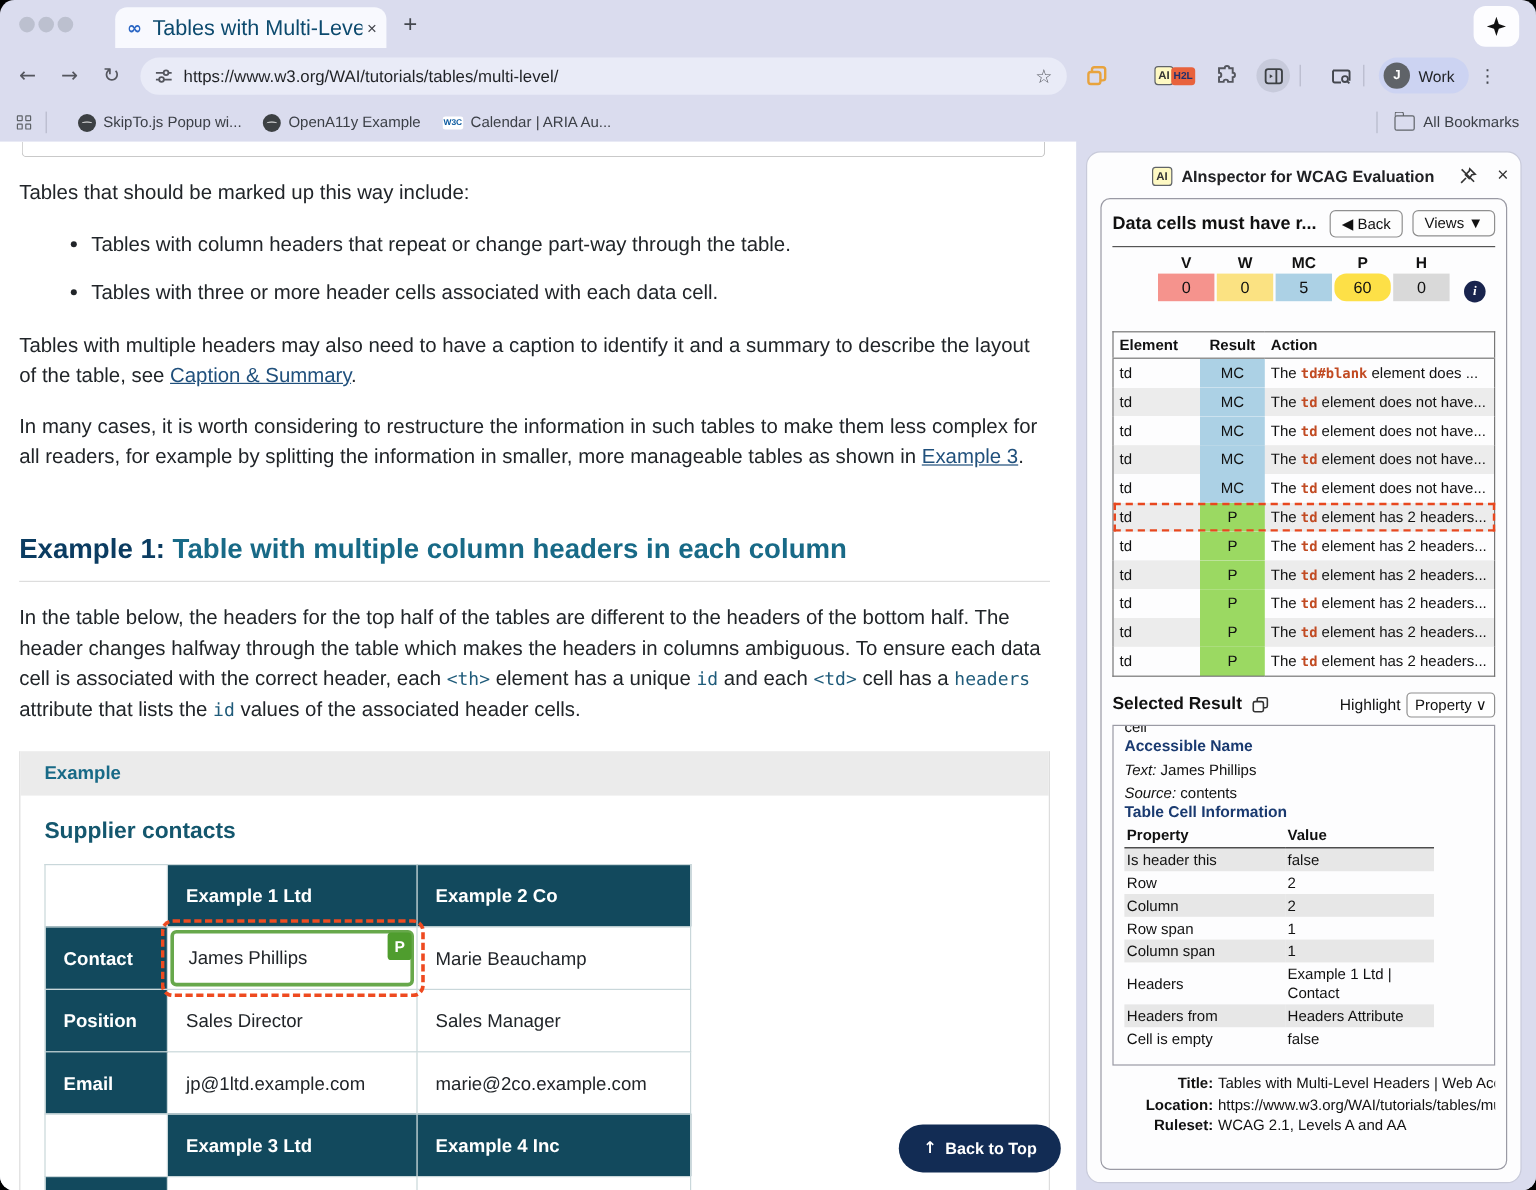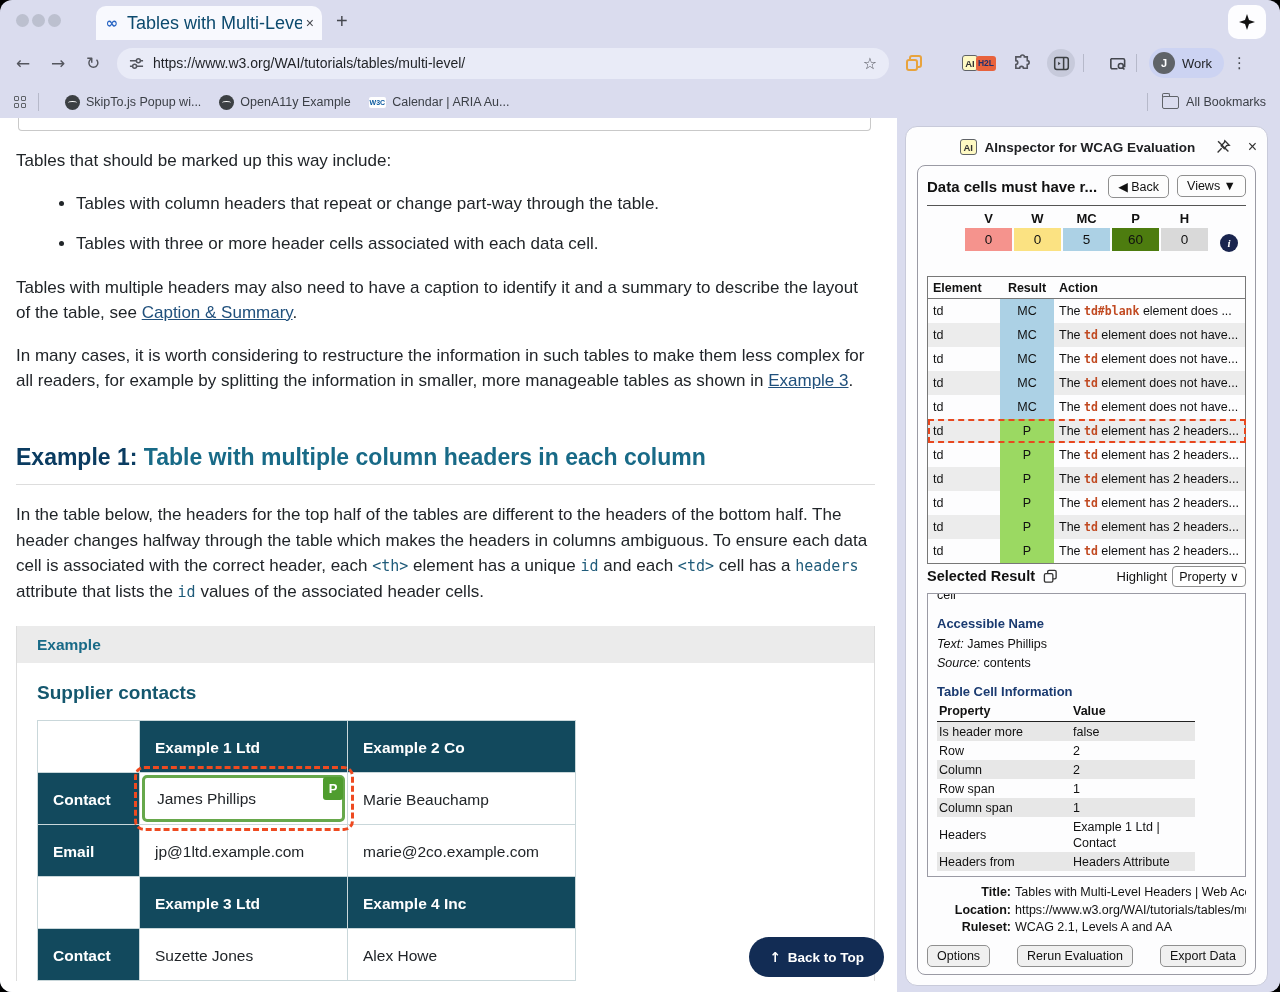--- a/index.html
+++ b/index.html
@@ -83,41 +83,41 @@
   .rule-row{display:flex;align-items:center;height:28px;}
   .rule-title{font-weight:bold;font-size:15px;flex:1;white-space:nowrap;overflow:hidden;}
   .btn{background:#fdfdfd;border:1px solid #8f8f8f;border-radius:5px;font-size:12.5px;padding:3px 9px;color:#111;white-space:nowrap;}
   .rule-row .btn{margin-left:8px;font-weight:500;}
   .hr{border-bottom:1px solid #555;margin:5px 0 4px 0;}
   .summary{position:relative;height:56px;margin-top:2px;}
   .sumrow{display:flex;margin-left:38px;}
   .sumcell{width:47px;margin-right:2px;text-align:center;}
   .sumlab{font-weight:bold;font-size:13px;height:18px;line-height:18px;}
   .sumval{height:23px;line-height:23px;font-size:13.5px;}
-  .c-v{background:#f5938d;}.c-w{background:#fbe282;}.c-mc{background:#acd1e5;}.c-p{background:#4d7c0f;}.c-h{background:#d9d9d9;}
+  .c-v{background:#f5938d;}.c-w{background:#fbe282;}.c-mc{background:#acd1e5;}.c-p{background:#fde047;border-radius:10px;}.c-h{background:#d9d9d9;}
   .info-i{position:absolute;right:8px;top:24px;width:18px;height:18px;border-radius:50%;background:#19244e;color:#fff;font-size:11px;font-weight:bold;font-family:"Liberation Serif",serif;display:flex;align-items:center;justify-content:center;font-style:italic;}
   table.res{border-collapse:collapse;width:100%;margin-top:10px;font-size:12.5px;border:1px solid #777;}
   table.res th{border-bottom:1px solid #777;font-weight:bold;font-size:12.5px;height:21px;padding:0 5px;}
   table.res td{height:24px;padding:0 5px;white-space:nowrap;overflow:hidden;}
   table.res .el{width:62px;text-align:left;}
   table.res .rs{width:44px;text-align:center;}
   table.res .ac{text-align:left;max-width:185px;}
   tr.alt{background:#ececec;}
   td.mc{background:#acd1e5;}
   td.pp{background:#9bd962;}
   tr.sel{outline:2px dashed #e8481f;outline-offset:-2px;}
   .rcode{font-family:"DejaVu Sans Mono","Liberation Mono",monospace;font-size:11.5px;color:#c14a22;font-weight:600;}
-  .selres-row{display:flex;align-items:center;height:24px;text-align:center;}
+  .selres-row{display:flex;align-items:center;margin-top:11px;height:24px;text-align:center;}
   .selres-row .h{font-weight:bold;font-size:14.5px;}
   .copy-ic{margin-left:8px;}
   .hl-lab{margin-left:auto;font-size:13px;}
   .hl-sel{border:1px solid #8f8f8f;border-radius:4px;padding:2px 6px;font-size:12.5px;margin-left:5px;background:#fff;}
   .details{border:1px solid #9a9aa4;height:282px;margin-top:5px;padding:0 9px;overflow:hidden;font-size:12.5px;line-height:1.28;}
   .clip-top{margin-top:-7px;}
-  .dh{color:#1a3a70;font-weight:bold;font-size:13px;margin-top:13px;}
+  .dh{color:#1a3a70;font-weight:bold;font-size:13px;}
   .dline{margin-top:3px;}
   .ital{font-style:italic;}
   table.props{border-collapse:collapse;font-size:12.5px;margin-top:2px;width:258px;}
   table.props th{text-align:left;border-bottom:1.5px solid #222;font-weight:bold;padding:1px 4px 2px 2px;}
   table.props td{padding:1.5px 4px 1.5px 2px;}
   table.props tr.g{background:#e7e7e7;}
   table.props td:first-child{width:128px;}
   .meta{display:grid;grid-template-columns:88px 1fr;margin-top:7px;font-size:12.5px;line-height:17.5px;}
   .meta .ml{font-weight:bold;text-align:right;padding-right:4px;}
   .meta .mv{white-space:nowrap;overflow:hidden;}
@@ -265,20 +265,25 @@
             <tr>
               <th class="teal">Contact</th>
               <td class="selcell">
                 <div class="dash-out"></div>
                 <div class="green-box">
                   <span>James Phillips</span>
                   <span class="p-badge">P</span>
                 </div>
               </td>
               <td>Marie Beauchamp</td>
+            </tr>
+            <tr>
+              <th class="teal">Position</th>
+              <td>Sales Director</td>
+              <td>Sales Manager</td>
             </tr>
             <tr>
               <th class="teal">Email</th>
               <td>jp@1ltd.example.com</td>
               <td>marie@2co.example.com</td>
             </tr>
             <tr>
               <td class="blank"></td>
               <th class="teal">Example 3 Ltd</th>
               <th class="teal">Example 4 Inc</th>
@@ -414,21 +419,21 @@
             <div class="dline"><span class="ital">Text:</span> <span>James Phillips</span></div>
             <div class="dline"><span class="ital">Source:</span> <span>contents</span></div>
             <div class="dh">Table Cell Information</div>
             <table class="props">
               <tbody>
                   <tr>
                     <th>Property</th>
                     <th>Value</th>
                   </tr>
               <tr class="g">
-                    <td>Is header more</td>
+                    <td>Is header this</td>
                     <td>false</td>
                   </tr>
               <tr>
                     <td>Row</td>
                     <td>2</td>
                   </tr>
               <tr class="g">
                     <td>Column</td>
                     <td>2</td>
                   </tr>
@@ -457,22 +462,17 @@
 
           </div>
           <div class="meta">
             <span class="ml">Title:</span>
               <span class="mv">Tables with Multi-Level Headers | Web Acc...</span>
             <span class="ml">Location:</span>
               <span class="mv">https://www.w3.org/WAI/tutorials/tables/mu...</span>
             <span class="ml">Ruleset:</span>
               <span class="mv">WCAG 2.1, Levels A and AA</span>
           </div>
-          <div class="btnrow">
-            <span class="btn">Options</span>
-            <span class="btn">Rerun Evaluation</span>
-            <span class="btn">Export Data</span>
-          </div>
         </div>
       </div>
     </div>
   </div>
 </div>
 
 </body></html>

